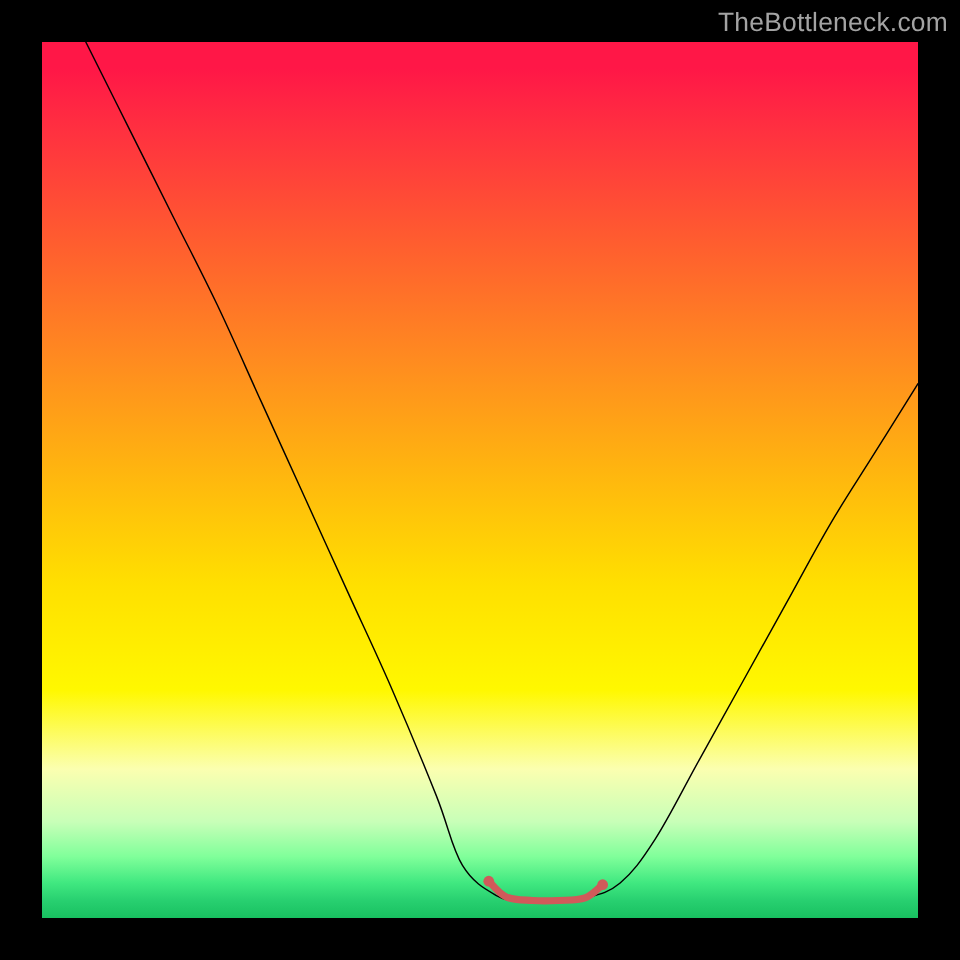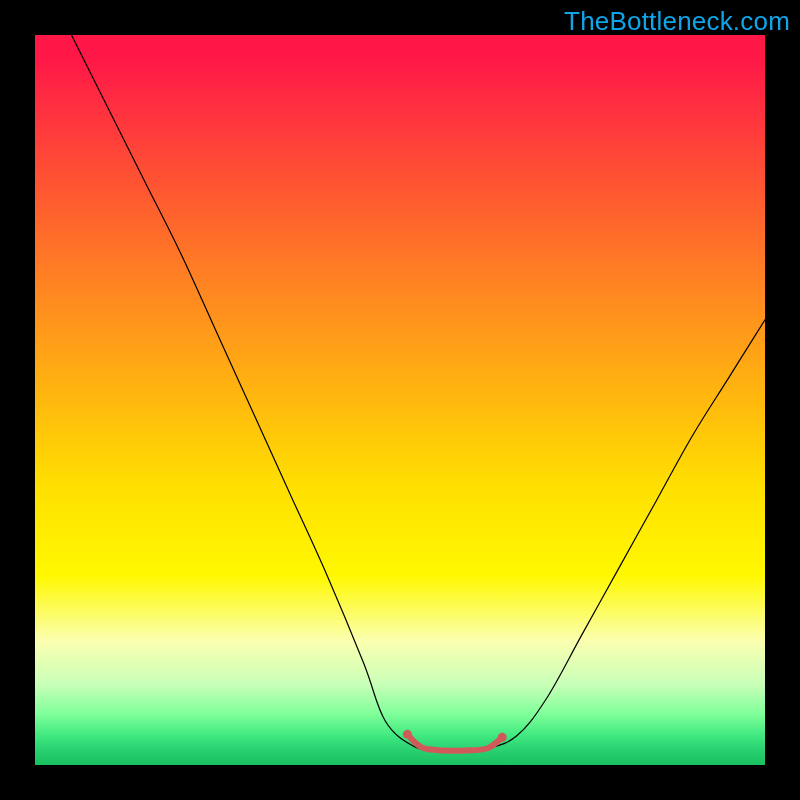--- a/index.html
+++ b/index.html
@@ -50,22 +50,22 @@
   .curve-svg {
     position: absolute;
     left: 0; top: 0;
     width: 100%;
     height: 100%;
   }
   .watermark {
     position: absolute;
     top: 6px;
     right: 10px;
-    color: #0ea5e9;
-    font-size: 26px;
+    color: #a3a3a3;
+    font-size: 22px;
     font-weight: 500;
     letter-spacing: 0.2px;
     user-select: none;
   }
 </style>
 </head>
 <body>
 
 <div class="frame">
   <div class="watermark">TheBottleneck.com</div>

